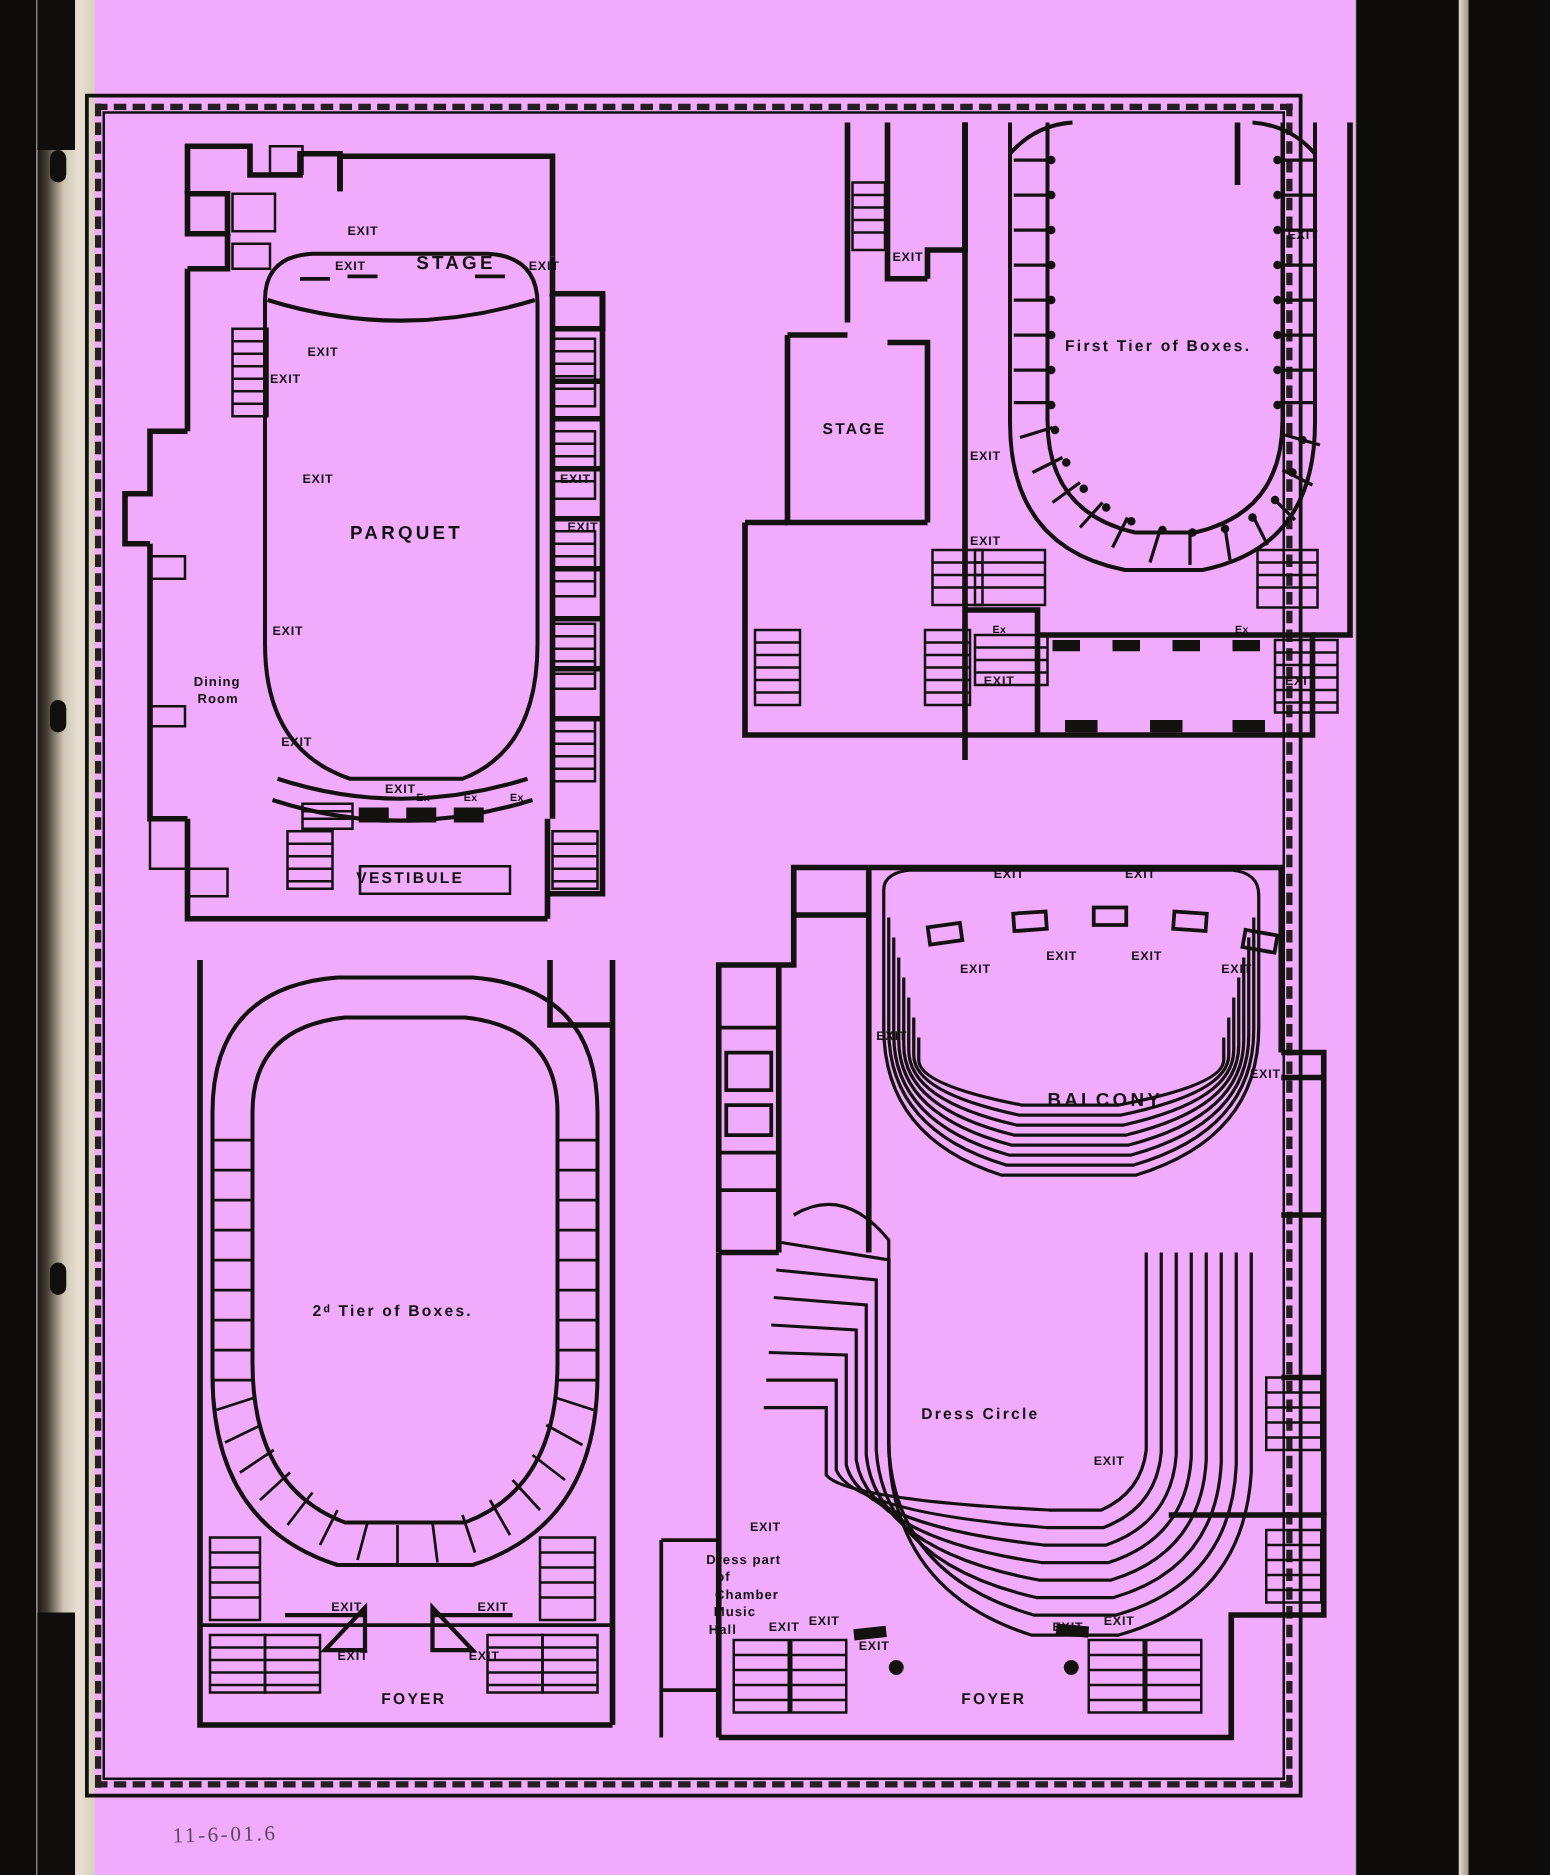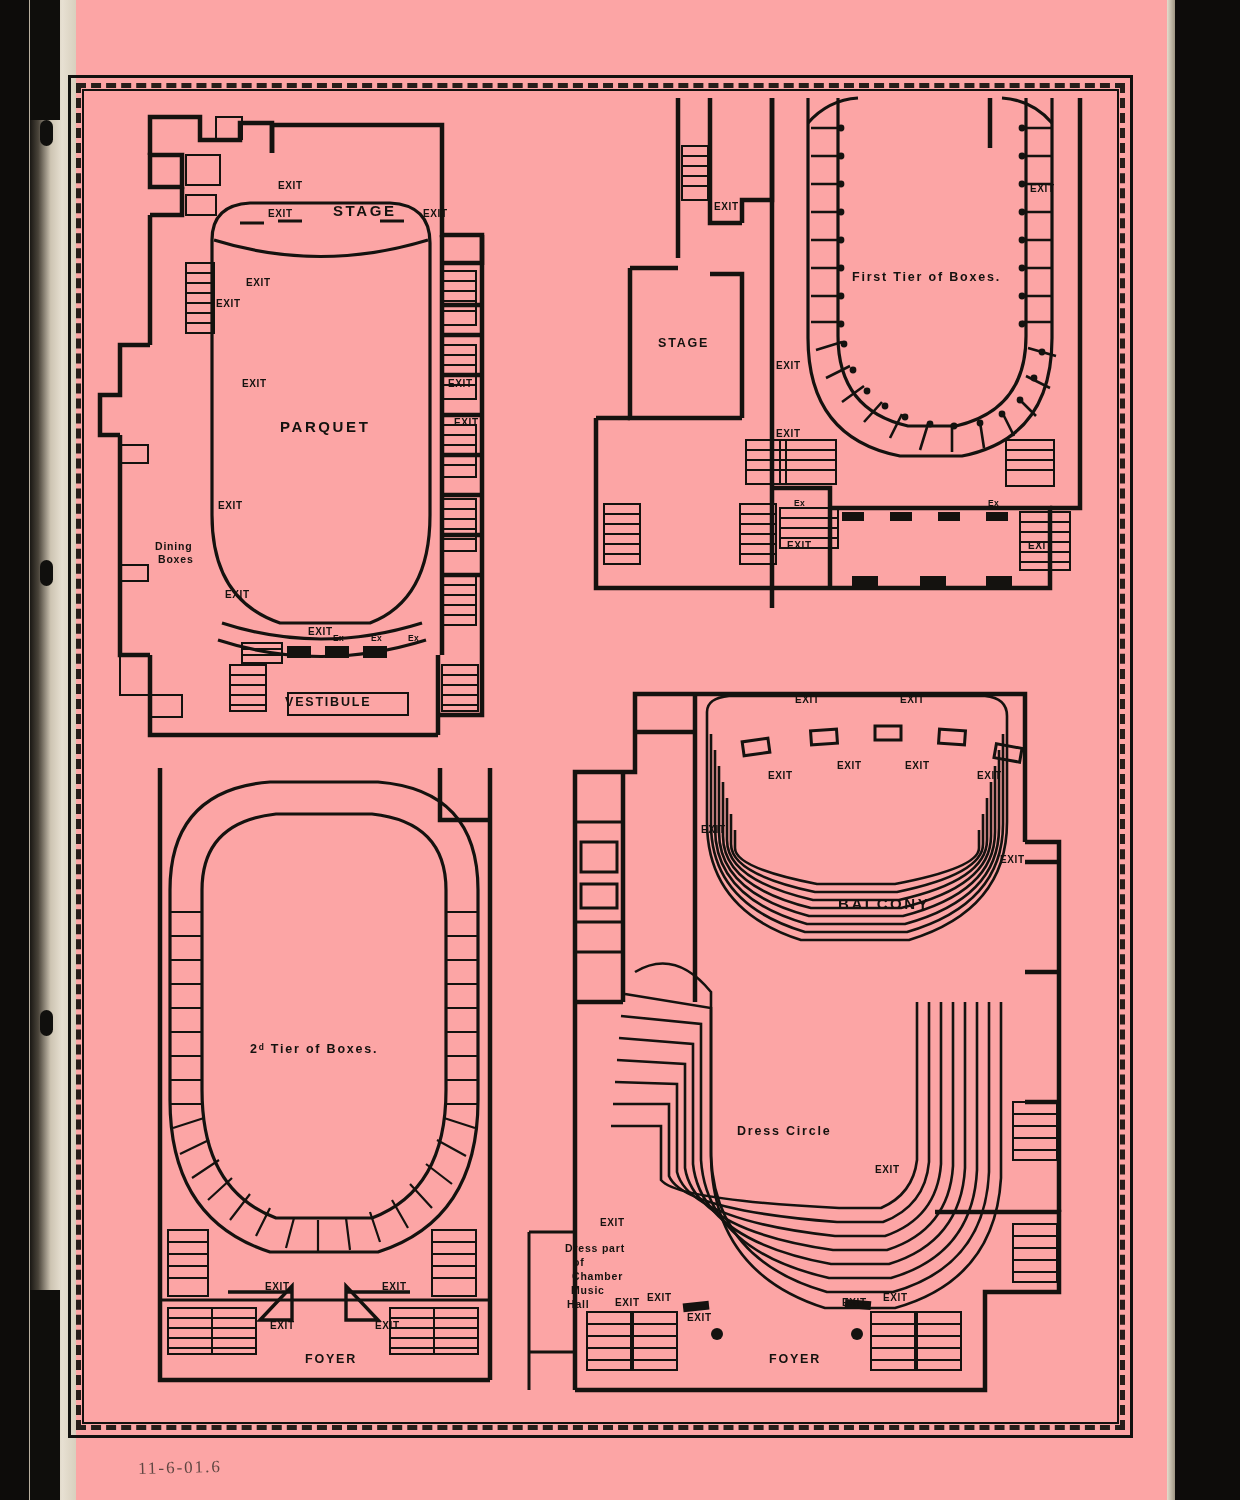--- a/index.html
+++ b/index.html
@@ -6,22 +6,22 @@
   body{
     width:1240px;height:1500px;
     background:#0d0c0a;
     font-family:"Liberation Sans", sans-serif;
     overflow:hidden;
     position:relative;
   }
   
   #page{
     position:absolute;
-    left:30px;top:0;width:1145px;height:1500px;
-    background:#fca5a5;
+    left:30px;top:0;width:1054px;height:1500px;
+    background:#f0abfc;
     box-shadow:0 0 0 1px #b9b0a0;
   }
   
   #binding{
     position:absolute;left:0;top:0;width:46px;height:1500px;
     background:linear-gradient(90deg,#1a1814 0%,#4a443a 18%,#cdc4b2 45%,#e7e0d2 70%,#d8d0be 100%);
   }
   .bind-hole{
     position:absolute;left:10px;width:13px;height:26px;border-radius:7px;
     background:#100f0d;
@@ -198,21 +198,21 @@
     <span class="lbl sm" style="left:128px;top:405px;">EXIT</span>
     <span class="lbl sm" style="left:135px;top:494px;">EXIT</span>
     <span class="lbl sm" style="left:218px;top:531px;">EXIT</span>
     <span class="lbl xs" style="left:243px;top:538px;">Ex</span>
     <span class="lbl xs" style="left:281px;top:538px;">Ex</span>
     <span class="lbl xs" style="left:318px;top:538px;">Ex</span>
 
     <span class="lbl big" style="left:243px;top:107px;">STAGE</span>
     <span class="lbl big" style="left:190px;top:323px;text-align:right;">PARQUET</span>
     <span class="lbl cap" style="left:65px;top:445px;">Dining</span>
-    <span class="lbl cap" style="left:68px;top:458px;">Boxes</span>
+    <span class="lbl cap" style="left:68px;top:458px;">Room</span>
     <span class="lbl mid" style="left:195px;top:600px;">VESTIBULE</span>
   </div>
 
   <div class="plan" style="left:560px;top:88px;">
     <svg width="500" height="540" viewBox="0 0 500 540">
       <g fill="none" stroke="#14120f" stroke-width="4.5">
         <path d="M88 10 L88 170"></path>
         <path d="M120 10 L120 135 L152 135"></path>
         <path d="M152 135 L152 112 L182 112 L182 10"></path>
         <path d="M182 10 L182 520"></path>
@@ -499,21 +499,21 @@
     <span class="lbl sm" style="left:186px;top:152px;">EXIT</span>
     <span class="lbl sm" style="left:485px;top:182px;">EXIT</span>
     <span class="lbl sm" style="left:85px;top:545px;">EXIT</span>
     <span class="lbl sm" style="left:360px;top:492px;">EXIT</span>
     <span class="lbl sm" style="left:100px;top:625px;">EXIT</span>
     <span class="lbl sm" style="left:132px;top:620px;">EXIT</span>
     <span class="lbl sm" style="left:172px;top:640px;">EXIT</span>
     <span class="lbl sm" style="left:327px;top:625px;">EXIT</span>
     <span class="lbl sm" style="left:368px;top:620px;">EXIT</span>
 
-    <span class="lbl big" style="left:323px;top:200px;margin-top:23px;">BALCONY</span>
+    <span class="lbl big" style="left:323px;top:200px;">BALCONY</span>
     <span class="lbl mid" style="left:222px;top:452px;">Dress Circle</span>
     <span class="lbl mid" style="left:254px;top:680px;">FOYER</span>
 
     <span class="lbl cap" style="left:50px;top:570px;">Dress part</span>
     <span class="lbl cap" style="left:58px;top:584px;">of</span>
     <span class="lbl cap" style="left:57px;top:598px;">Chamber</span>
     <span class="lbl cap" style="left:56px;top:612px;">Music</span>
     <span class="lbl cap" style="left:52px;top:626px;">Hall</span>
   </div>
 

